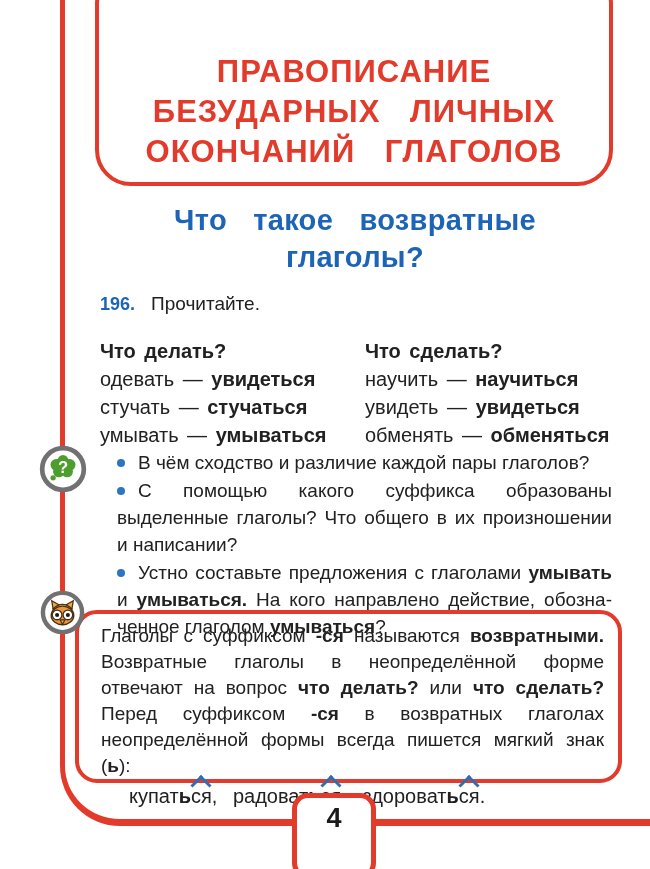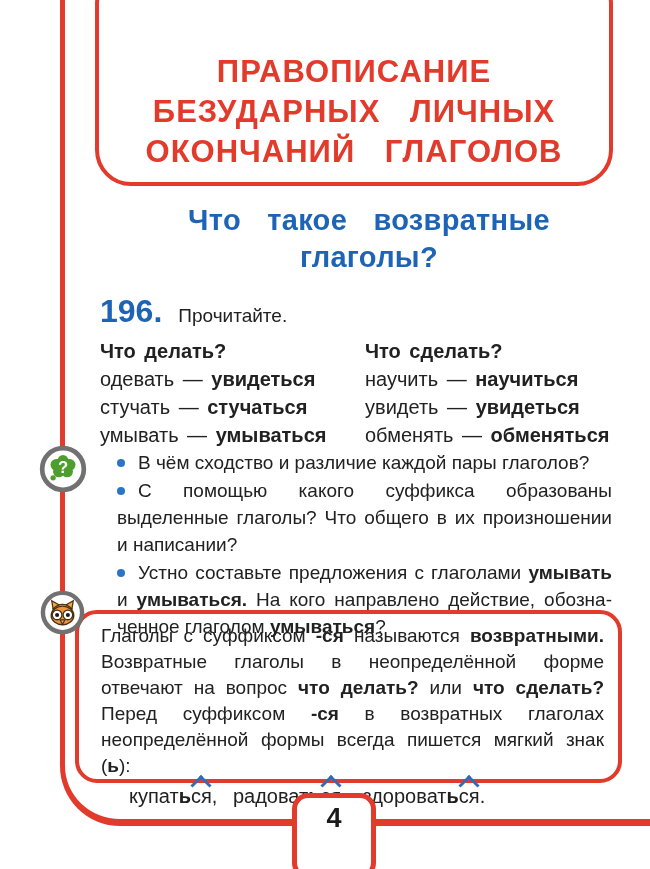--- a/index.html
+++ b/index.html
@@ -12,26 +12,26 @@
          border-bottom:7px solid var(--red,#e23b2c);
          border-bottom-left-radius:60px;z-index:0;}
 
   .title-box{position:absolute;left:95px;top:-32px;width:518px;height:218px;
              box-sizing:border-box;background:#fff;border:4px solid var(--red,#e23b2c);
              border-radius:36px;z-index:2;display:flex;flex-direction:column;
              justify-content:flex-end;padding-bottom:10px;}
   .title{text-align:center;color:var(--red,#e23b2c);font-weight:bold;font-size:31px;
          line-height:40px;letter-spacing:1px;word-spacing:20px;}
 
-  .heading{position:absolute;left:109px;top:202px;width:520px;margin:0;text-align:center;
+  .heading{position:absolute;left:95px;top:202px;width:520px;margin:0;text-align:center;
            color:var(--blue,#1d64b6);font-size:29px;line-height:37px;font-weight:bold;
            word-spacing:18px;letter-spacing:.3px;z-index:2;}
 
   .exercise{position:absolute;left:100px;top:293px;z-index:2;}
-  .ex-num{color:var(--blue,#1d64b6);font-size:32px;font-weight:bold;margin-right:16px;}
+  .ex-num{color:var(--blue,#1d64b6);font-size:18px;font-weight:bold;margin-right:16px;}
   .ex-instr{font-size:19px;}
 
   .verbs{position:absolute;left:100px;top:337px;width:512px;display:flex;font-size:20px;
          line-height:28px;word-spacing:3px;z-index:2;}
   .vcol-left{width:265px;}
   .vcol-right{flex:1;}
   .vhead{font-weight:bold;}
 
   .questions{position:absolute;left:100px;top:449px;width:512px;font-size:19px;
              line-height:27px;text-align:justify;z-index:2;}

